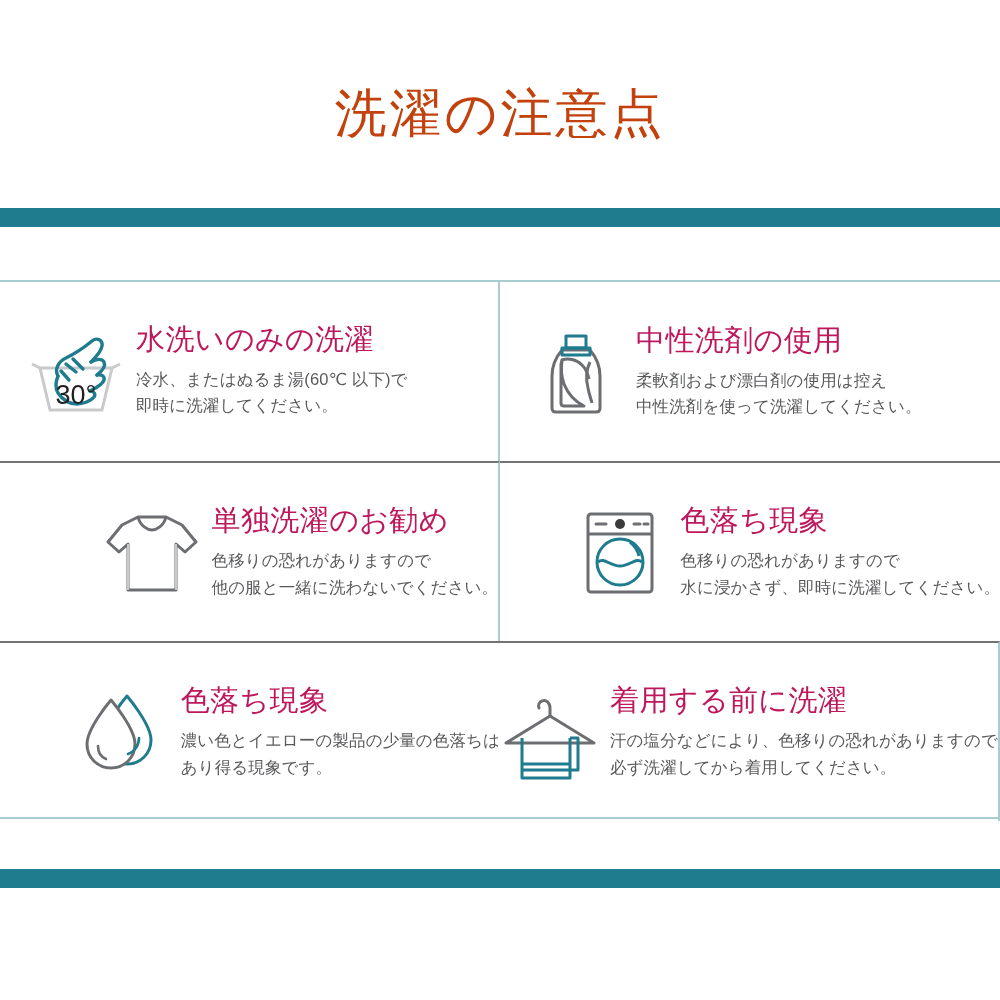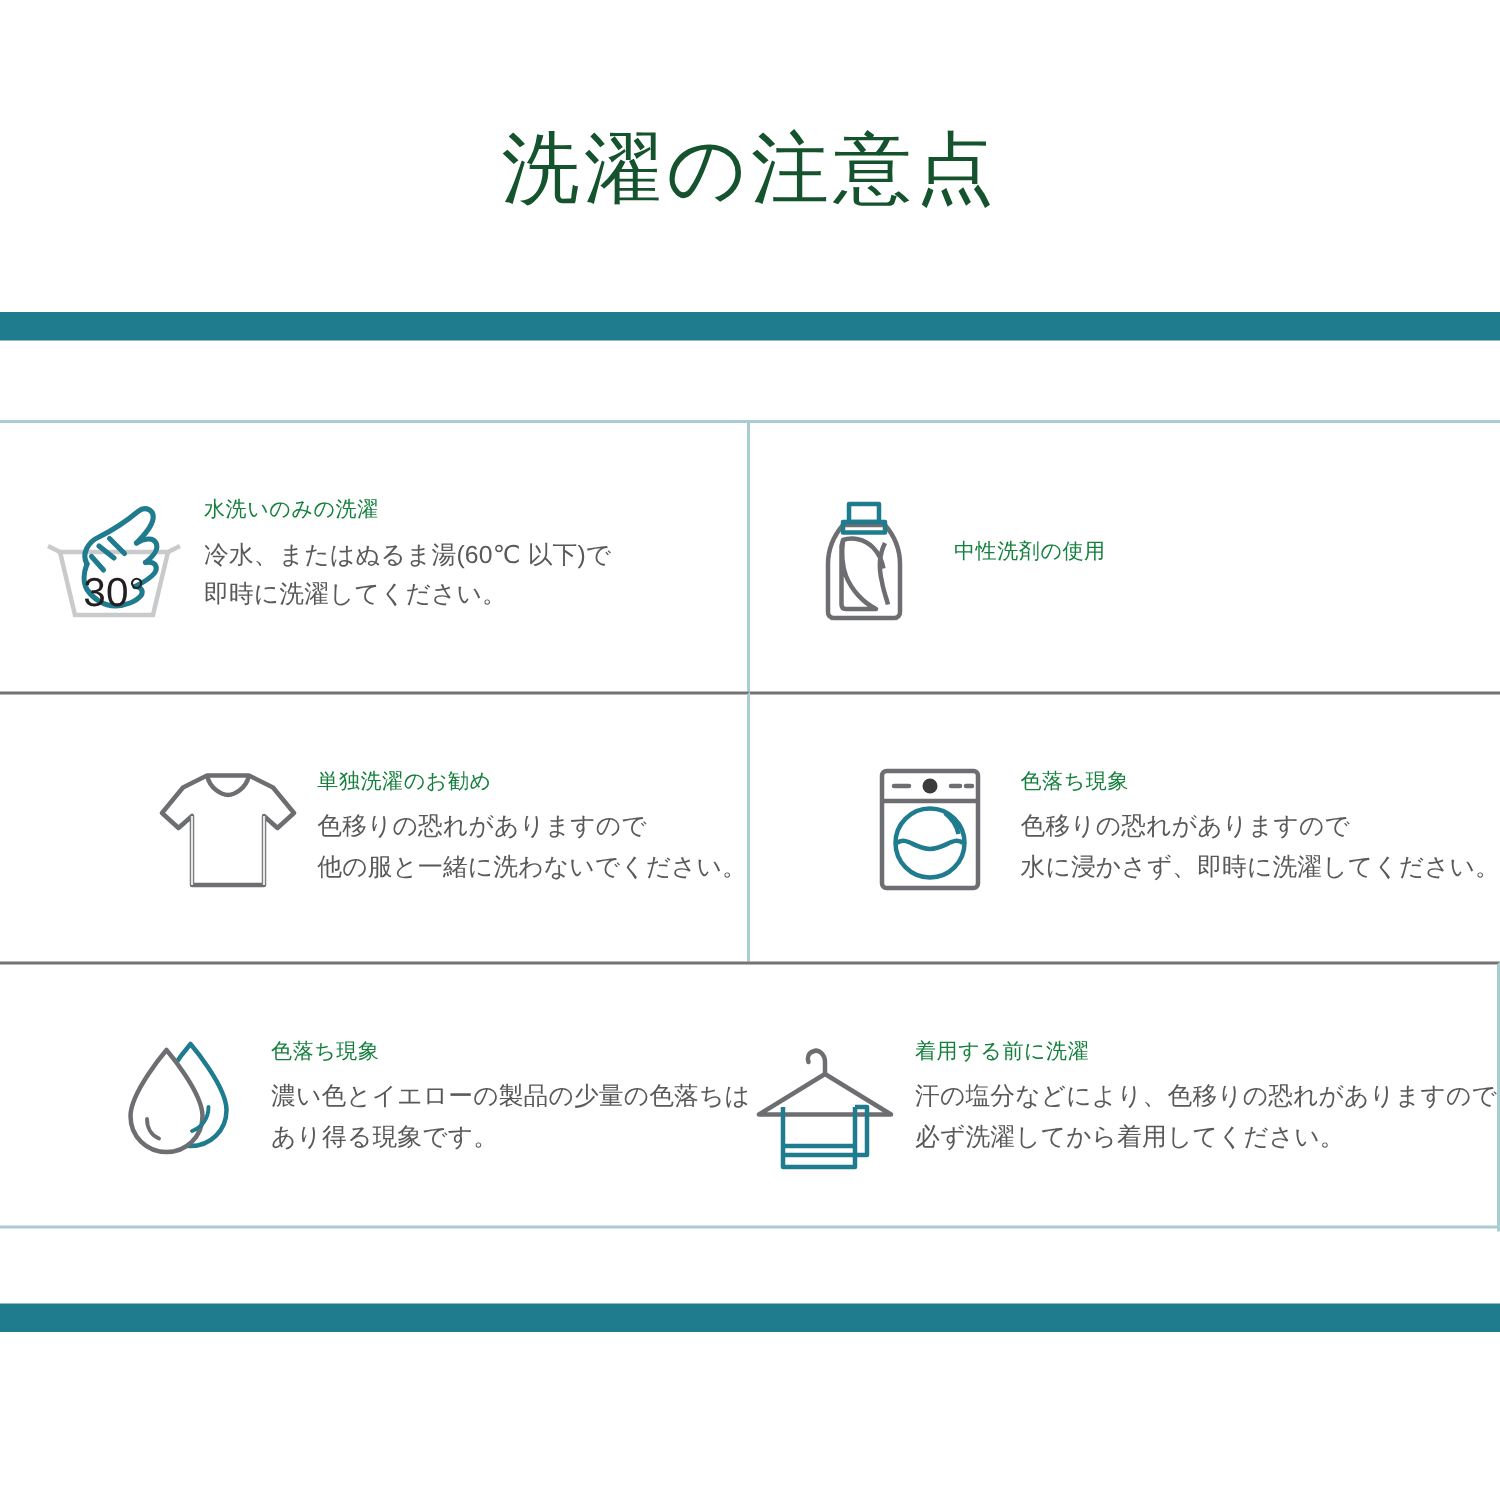--- a/index.html
+++ b/index.html
@@ -30,21 +30,21 @@
     left: 0;
     width: 1000px;
     height: 208px;
     display: flex;
     align-items: center;
     justify-content: center;
   }
   .page-title {
     font-size: 52px;
     font-weight: 400;
-    color: #14532d;
+    color: #c2410c;
     letter-spacing: 3px;
     line-height: 1;
     margin: 0;
     padding-top: 18px;
   }
 
   
   .rule {
     position: absolute;
     left: 0;
@@ -90,22 +90,22 @@
     margin-right: 6px;
   }
   .icon-box svg { display: block; }
 
   .text-box {
     display: flex;
     flex-direction: column;
     justify-content: center;
   }
   .cell-title {
-    font-size: 14px;
-    color: #15803d;
+    font-size: 29px;
+    color: #be185d;
     line-height: 1.2;
     margin: 0 0 9px 0;
     letter-spacing: 0.4px;
     white-space: nowrap;
   }
   .cell-line {
     font-size: 16.5px;
     color: #58595b;
     line-height: 1.62;
     letter-spacing: 0.1px;
@@ -162,20 +162,22 @@
             <path d="M62 38 C58 46 58 56 60 64 C61 70 63 75 64 79"></path>
           </g>
           <g fill="none" stroke="#1f7b8e" stroke-width="3" stroke-linejoin="round">
             <rect x="38" y="12" width="20" height="12"></rect>
             <rect x="34" y="24" width="28" height="7"></rect>
           </g>
         </svg>
       </div>
       <div class="text-box">
         <div class="cell-title">中性洗剤の使用</div>
+        <div class="cell-line">柔軟剤および漂白剤の使用は控え</div>
+        <div class="cell-line">中性洗剤を使って洗濯してください。</div>
       </div>
     </div>
 
     <div class="cell col-left row-mid cell-3">
       <div class="icon-box">
         <svg width="100" height="96" viewBox="0 0 100 96">
           <g fill="none" stroke="#6d6e71" stroke-width="3" stroke-linejoin="round">
             <path d="M36 13 L20 21 L6 38 L17 48 L26 40 L26 86 L74 86 L74 40 L83 48 L94 38 L80 21 L64 13 Z"></path>
             <path d="M36 13 C38 22 46 26 50 26 C54 26 62 22 64 13"></path>
           </g>

